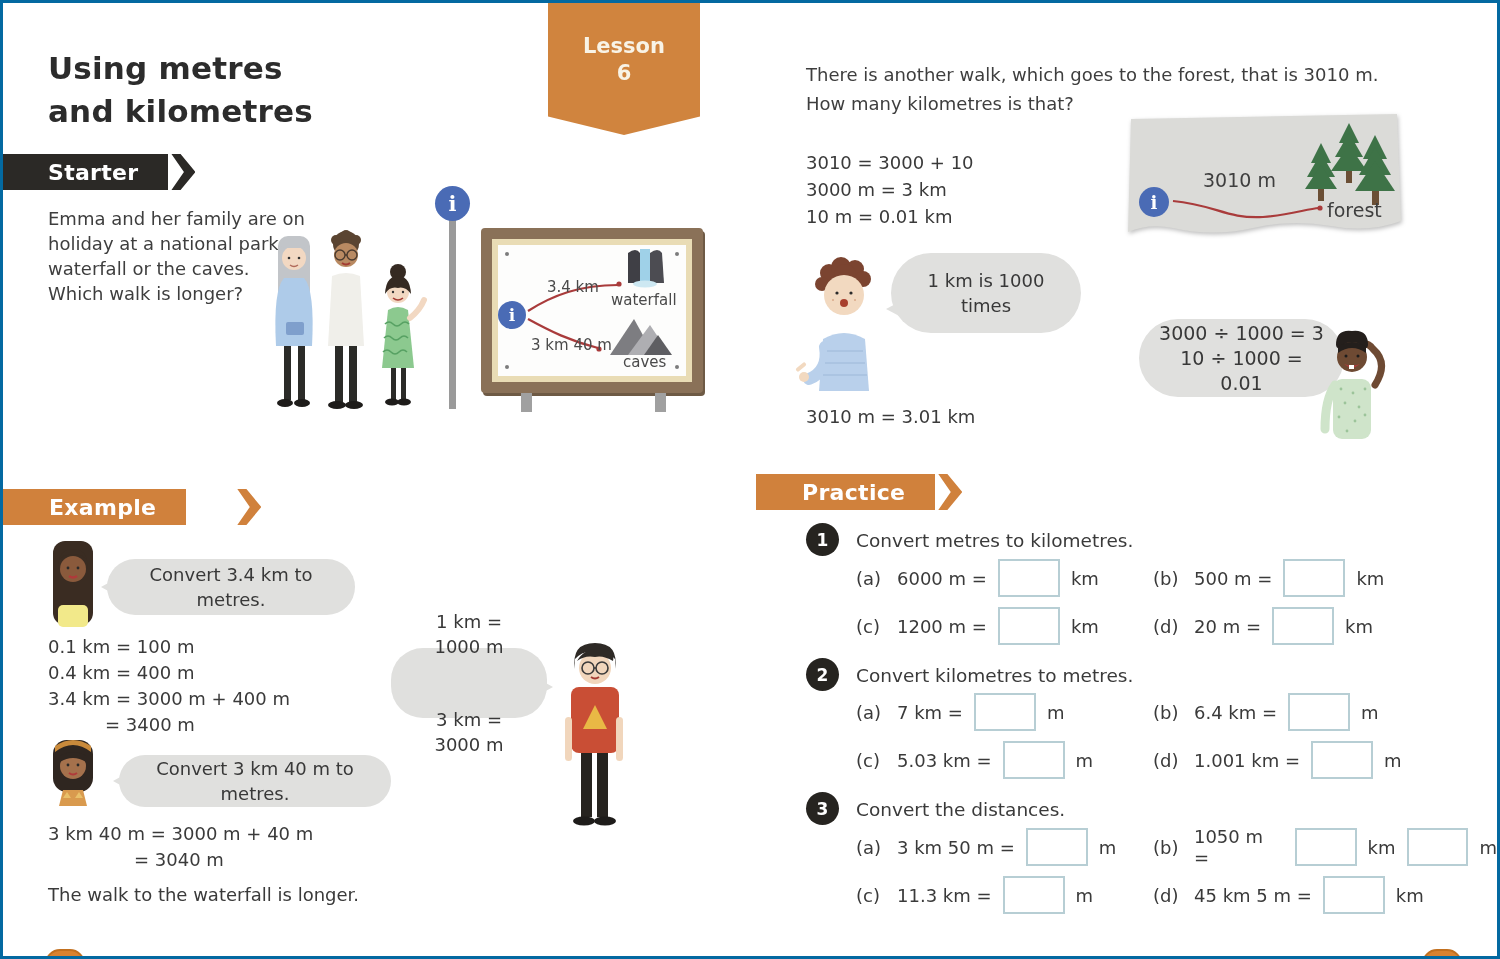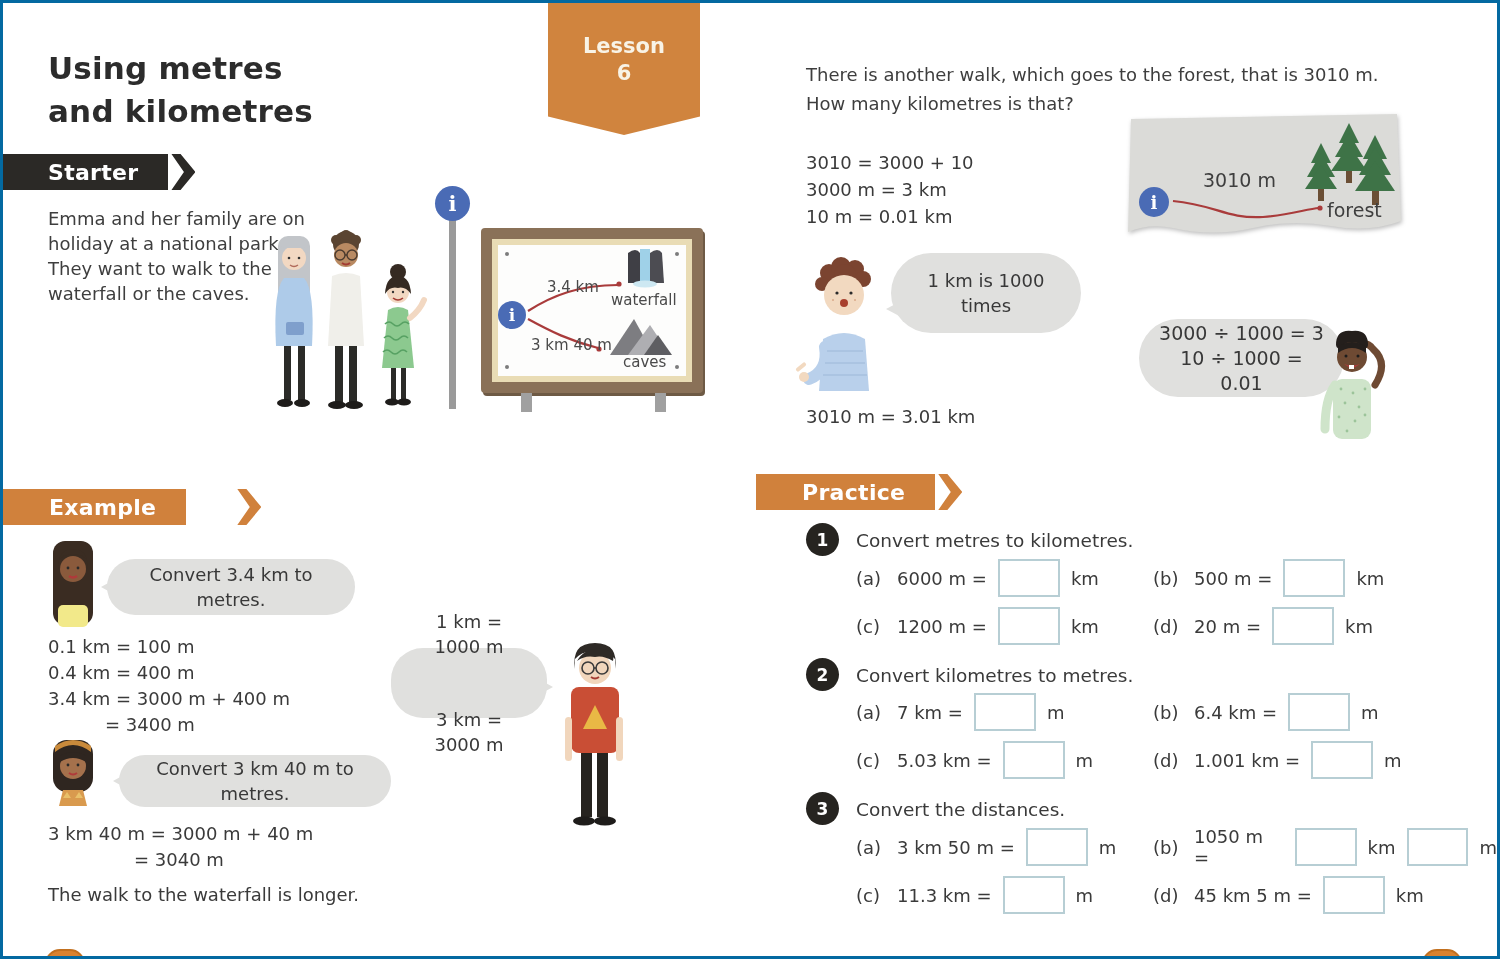--- a/index.html
+++ b/index.html
@@ -65,22 +65,22 @@
   <div class="abs banner b-black" style="left:0;top:151px;">
     <div class="bar">
         <span>Starter</span>
       </div>
     <div class="tip"></div>
   </div>
 
   <div class="abs body-txt" style="left:45px;top:203px;">
     <div>Emma and her family are on</div>
     <div>holiday at a national park.</div>
-    <div>They want to walk to the</div>
     <div>waterfall or the caves.</div>
+    <div>Which walk is longer?</div>
   </div>
 
   <div class="abs" style="left:253px;top:225px;">
     <svg width="180" height="185" viewBox="0 0 180 185">
 
       <rect x="22" y="8" width="32" height="90" rx="10" fill="#c2c5c9"></rect>
       <circle cx="38" cy="30" r="12" fill="#f2d8c2"></circle>
       <path d="M24,30 Q24,10 38,10 Q52,10 52,30 L52,20 Q45,14 38,16 Q30,14 24,20 Z" fill="#c2c5c9"></path>
       <rect x="24" y="10" width="28" height="10" rx="5" fill="#c2c5c9"></rect>
       <circle cx="33" cy="30" r="1.3" fill="#333"></circle>

